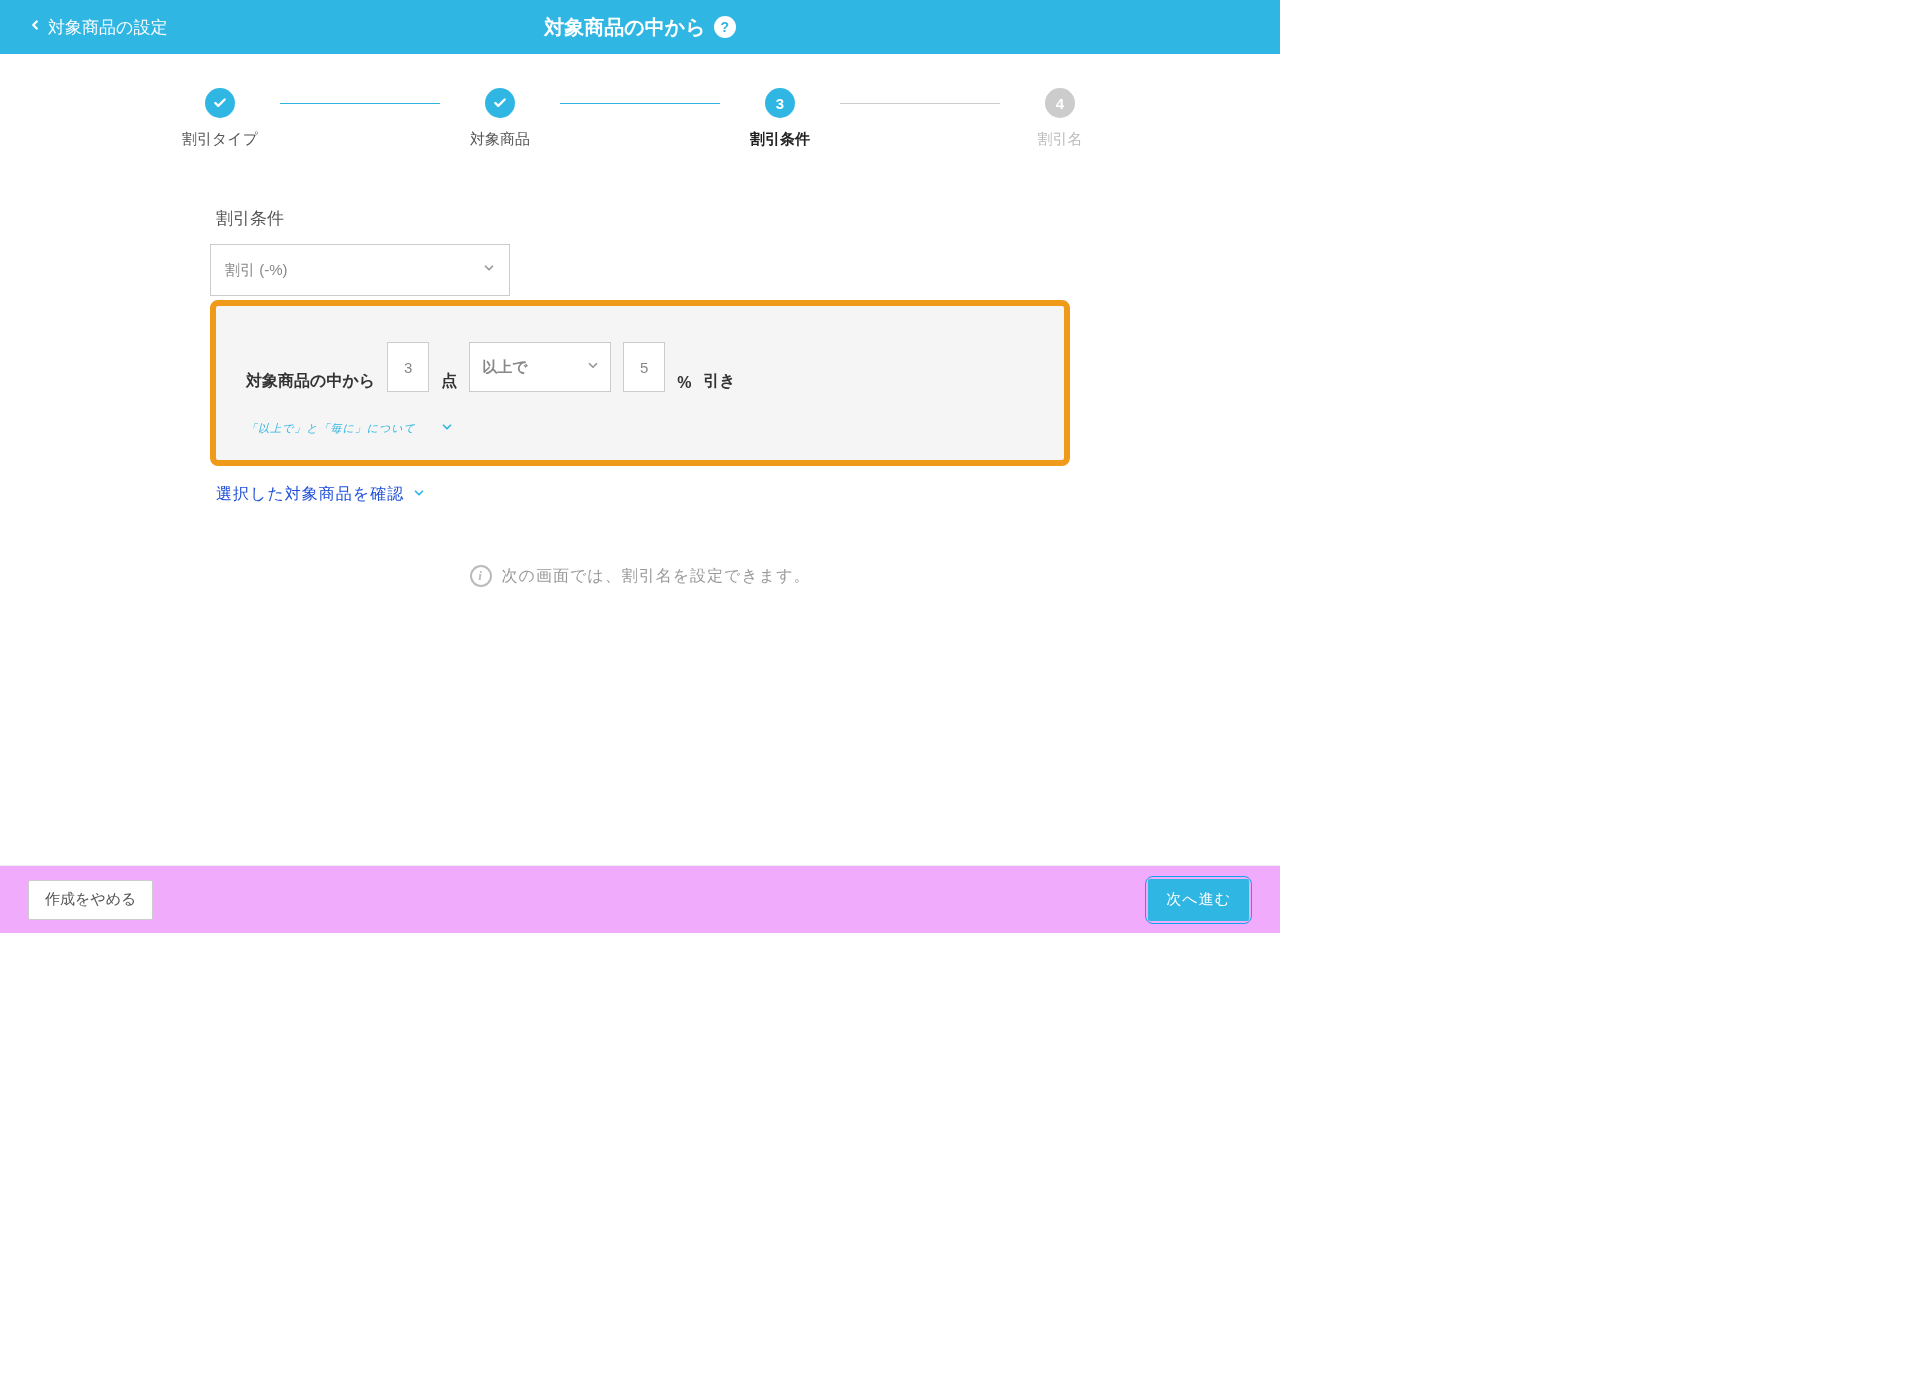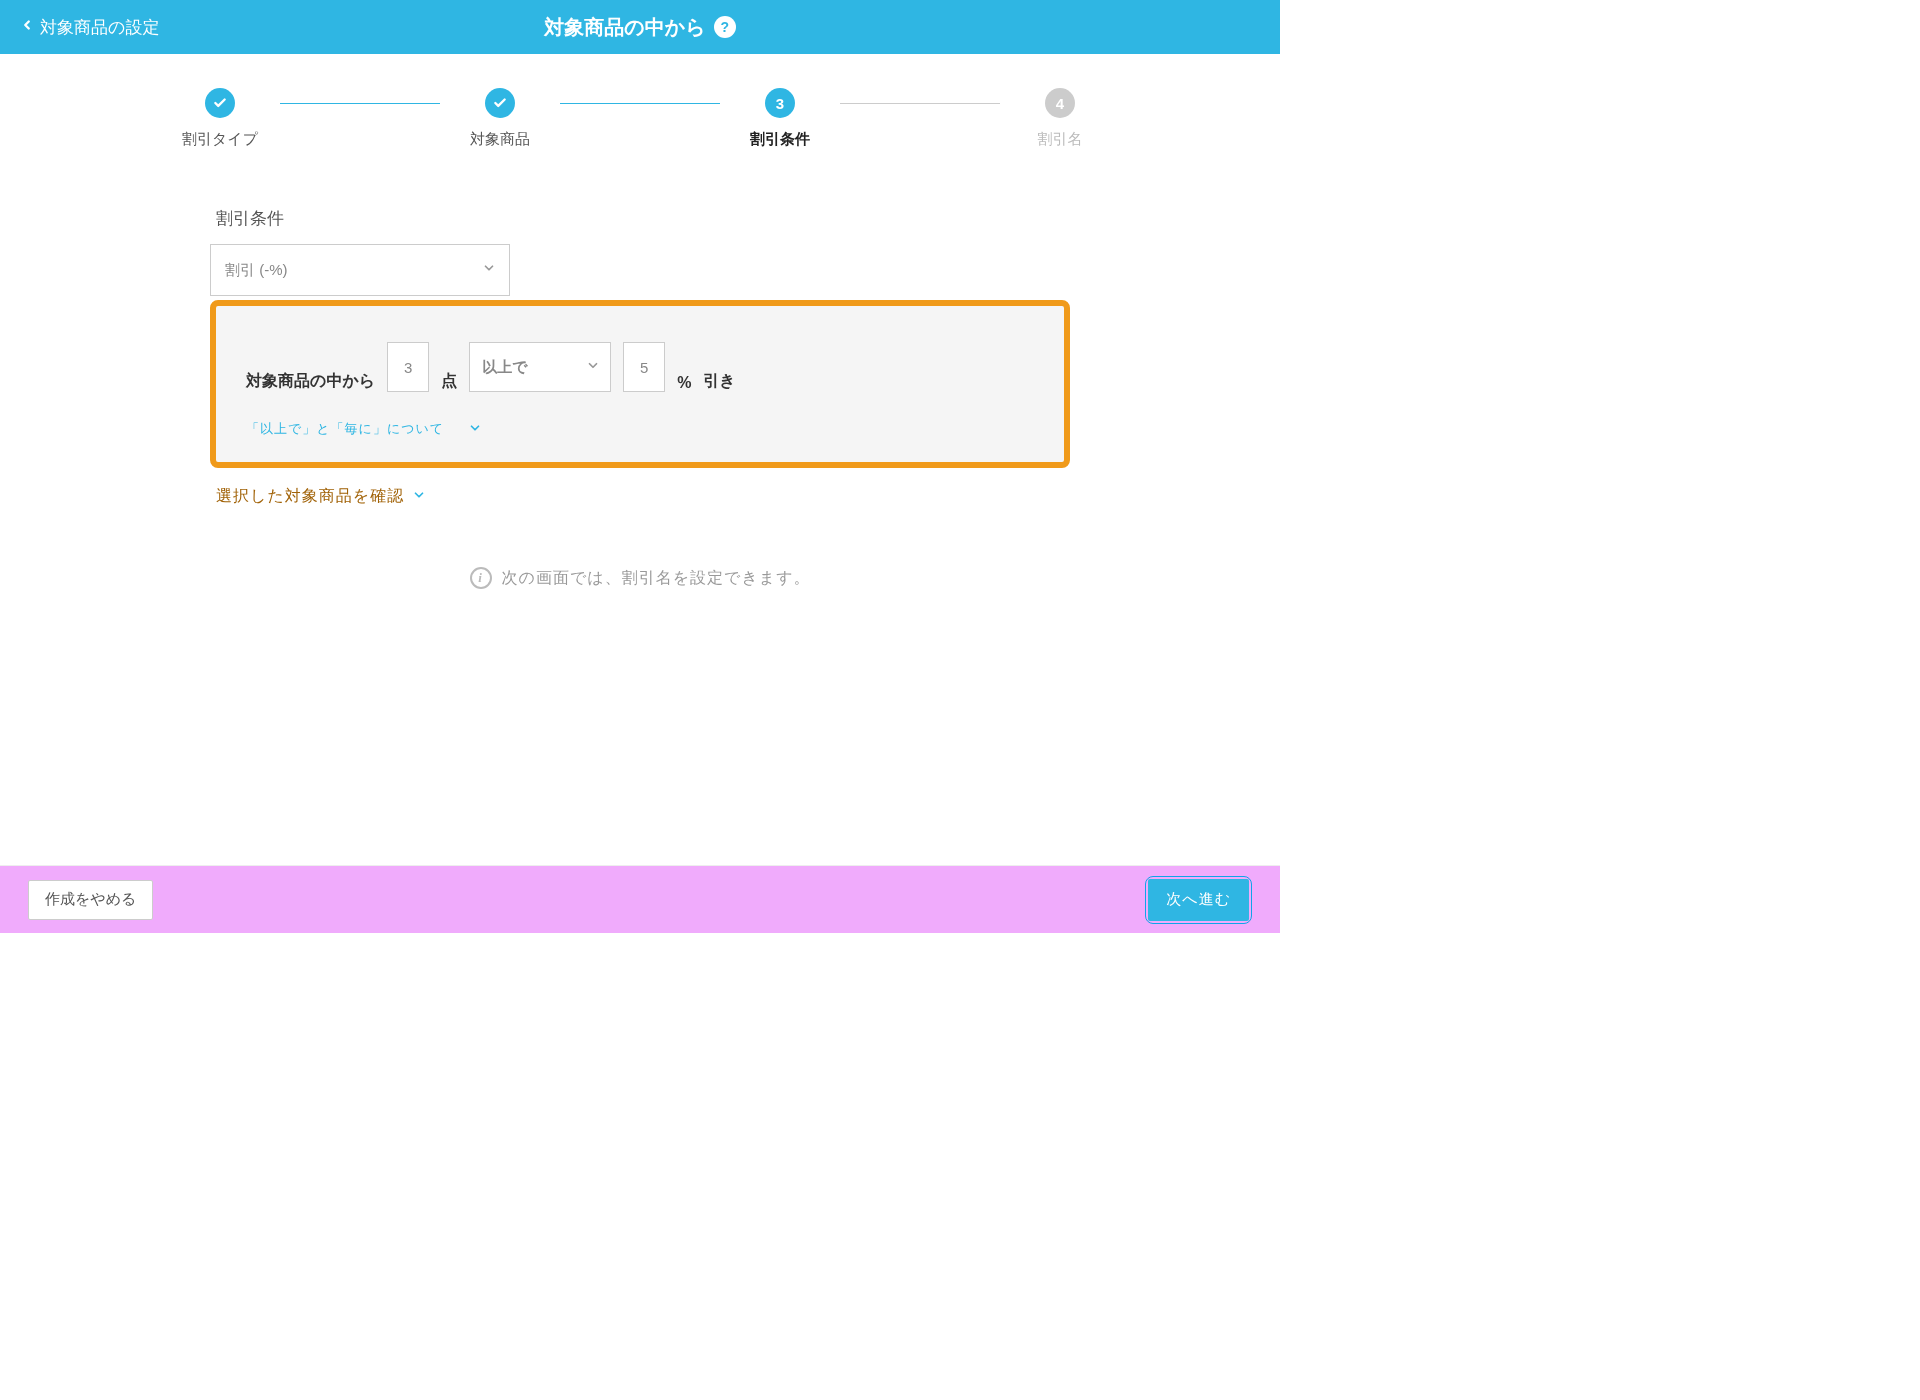--- a/index.html
+++ b/index.html
@@ -18,21 +18,21 @@
       background: #2FB6E3;
       height: 54px;
       display: flex;
       align-items: center;
       justify-content: center;
       position: relative;
       color: #fff;
     }
     .back-link {
       position: absolute;
-      left: 20px;
+      left: 28px;
       display: flex;
       align-items: center;
       color: #fff;
       cursor: pointer;
       font-size: 17px;
       gap: 6px;
     }
     .back-link svg { width: 14px; height: 14px; }
     .page-title-wrap { display: flex; align-items: center; gap: 8px; }
     .page-title { font-size: 20px; font-weight: 700; color: #fff; }
@@ -141,29 +141,30 @@
       padding: 0 34px 0 12px;
       font-size: 15px; color: #888;
       cursor: pointer;
     }
     .small-select .caret {
       position: absolute; right: 10px; top: 50%; transform: translateY(-50%);
       color: #999;
     }
     .panel-help-link {
       margin-top: 28px;
-      color: #2FB6E3; font-size: 13px; cursor: pointer;
+      color: #2FB6E3; font-size: 11px; cursor: pointer;
       display: inline-flex; align-items: center; gap: 24px;
       letter-spacing: 1px;
+      font-style: italic;
     }
 
     
     .confirm-link {
       margin-top: 18px;
-      color: #a16207; font-size: 16px; cursor: pointer;
+      color: #1d4ed8; font-size: 16px; cursor: pointer;
       display: inline-flex; align-items: center; gap: 8px;
       margin-left: 6px;
       letter-spacing: 1px;
     }
 
     
     .info-line {
       display: flex; align-items: center; justify-content: center;
       gap: 10px; color: #999; font-size: 16px;
       margin-top: 60px;

